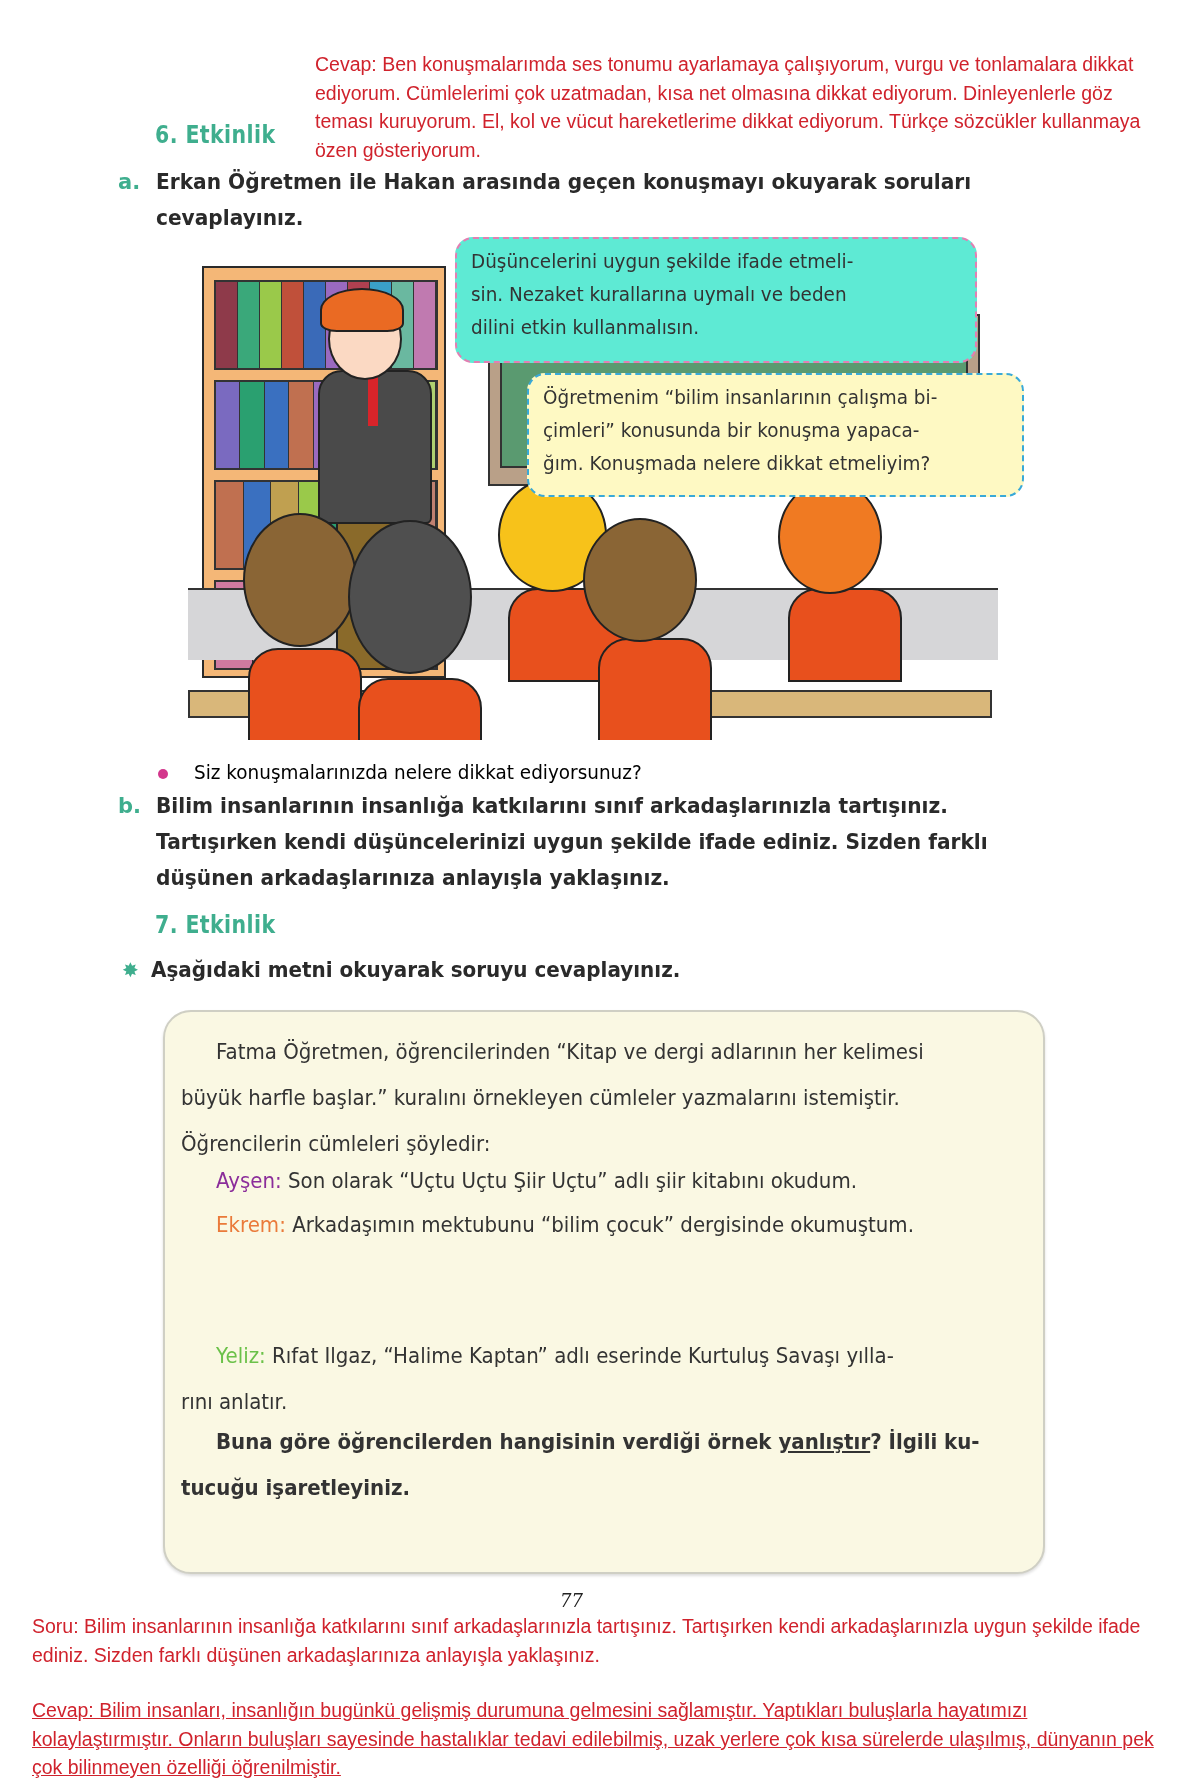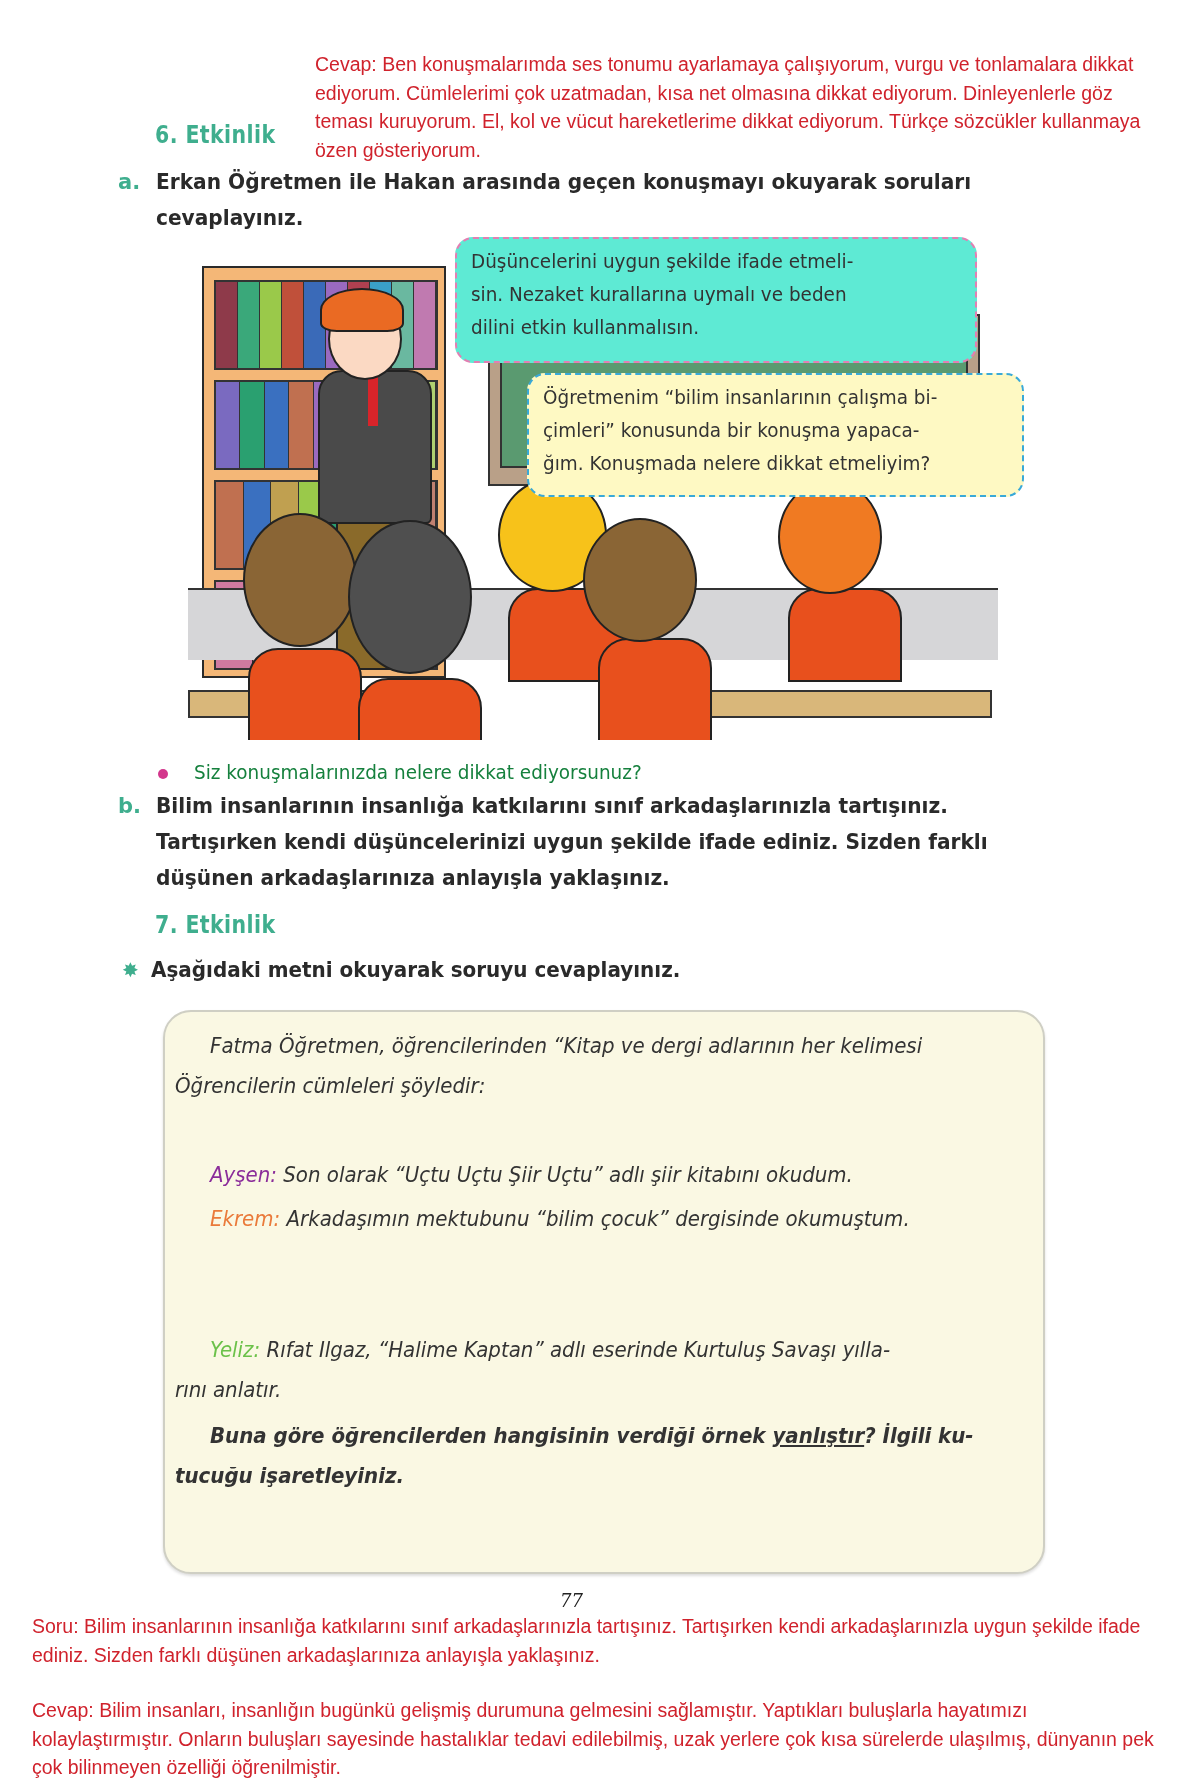--- a/index.html
+++ b/index.html
@@ -35,49 +35,49 @@
   .kid { position:absolute; border:2px solid #222; border-radius:50%; }
   .vest { position:absolute; background:#e8501d; border:2px solid #222; border-radius:30px 30px 0 0; }
 
   
   .bubble { position:absolute; border-radius:18px; padding:6px 14px; font-family:"DejaVu Sans", sans-serif; font-size:20px; line-height:33px; color:#333; z-index:3; }
   #bubble-teacher { left:455px; top:237px; width:490px; height:110px; background:#5eead4; border:2px dashed #e27fb2; }
   #bubble-student { left:527px; top:373px; width:465px; height:108px; background:#fef9c3; border:2px dashed #39a9d8; }
   .bubble .line { display:block; transform:scaleX(0.92); transform-origin:left center; white-space:nowrap; }
 
   
-  #bullet-q { position:absolute; left:158px; top:760px; font-family:"DejaVu Sans", sans-serif; font-size:20px; color:#15803d; }
+  #bullet-q { position:absolute; left:158px; top:760px; font-family:"DejaVu Sans", sans-serif; font-size:20px; color:#000000; }
   #bullet-q .dot { display:inline-block; width:10px; height:10px; background:#d3368c; border-radius:50%; margin-right:26px; vertical-align:middle; }
   #bullet-q .txt { display:inline-block; transform:scaleX(0.92); transform-origin:left center; }
 
   #instr7 { position:absolute; left:122px; top:958px; font-family:"DejaVu Sans", sans-serif; font-weight:bold; font-size:21px; color:#2a2a2a; }
   #instr7 .star { color:#3fae8e; font-size:20px; margin-right:12px; }
   #instr7 .txt { display:inline-block; transform:scaleX(0.95); transform-origin:left center; }
 
   
   #story-box { position:absolute; left:163px; top:1010px; width:878px; height:560px; background:#faf8e3; border:2px solid #cfcfc4; border-radius:28px 28px 28px 28px; box-shadow:0 2px 3px #ddd; }
   .story { position:absolute; left:0; width:880px; font-family:"DejaVu Sans", sans-serif; font-size:22px; line-height:40px; color:#333; }
-  .story p { margin:0;font-style:italic; }
+  .story p { margin:6px; }
   .story .ind { padding-left:35px; }
   .story .line { display:block; white-space:nowrap; transform:scaleX(0.9); transform-origin:left center; }
   .name-aysen { color:#8b2d9a; }
   .name-ekrem { color:#ea7a3a; }
   .name-cevdet { color:#2e8fd7; }
   .name-yeliz { color:#6bc149; }
   .bold { font-weight:bold; }
   .uline { text-decoration:underline; }
 
   #options { position:absolute; left:40px; top:500px; width:820px; height:44px; }
   .opt { position:absolute; top:0; height:44px; display:flex; align-items:center; }
   .box { width:36px; height:38px; border:2.5px solid #e070b0; border-top-width:2px; box-sizing:border-box; margin-right:14px; display:flex; justify-content:center; align-items:flex-start; color:#d0222c; font-family:"Liberation Sans", sans-serif; font-size:17px; line-height:20px; }
   .opt .lbl { font-family:"DejaVu Sans", sans-serif; font-size:22px; color:#333; transform:scaleX(0.9); transform-origin:left center; }
 
   #page-num { position:absolute; left:560px; top:1590px; font-family:"DejaVu Serif", serif; font-size:18px; color:#222; font-style:italic; }
   #bottom-q { left:32px; top:1612px; width:1140px; }
-  #bottom-a { left:32px; top:1696px; width:1140px; }
+  #bottom-a { left:32px; top:1696px; width:1140px;text-decoration:underline; }
 </style>
 </head>
 <body>
 
 <div id="top-answer" class="red-note">Cevap: Ben konuşmalarımda ses tonumu ayarlamaya çalışıyorum, vurgu ve tonlamalara dikkat ediyorum. Cümlelerimi çok uzatmadan, kısa net olmasına dikkat ediyorum. Dinleyenlerle göz teması kuruyorum. El, kol ve vücut hareketlerime dikkat ediyorum. Türkçe sözcükler kullanmaya özen gösteriyorum.</div>
 
 <div id="etk6" class="etk-title">6. Etkinlik</div>
 
 <div id="qa" class="q-row">
   <span class="letter">a.</span>
@@ -177,20 +177,23 @@
 <div id="instr7">
   <span class="star">✸</span><span class="txt">Aşağıdaki metni okuyarak soruyu cevaplayınız.</span>
 </div>
 
 <div id="story-box">
   <div class="story" style="top:14px;left:10px">
     <p class="ind">
         <span class="line">Fatma Öğretmen, öğrencilerinden “Kitap ve dergi adlarının her kelimesi</span>
       </p>
     <p>
+        <span class="line">büyük harfle başlar.” kuralını örnekleyen cümleler yazmalarını istemiştir.</span>
+      </p>
+    <p>
         <span class="line">Öğrencilerin cümleleri şöyledir:</span>
       </p>
   </div>
 
   <div class="story" style="top:143px;left:10px">
     <p class="ind">
         <span class="line"><span class="name-aysen">Ayşen:</span> <span>Son olarak “Uçtu Uçtu Şiir Uçtu” adlı şiir kitabını okudum.</span></span>
       </p>
   </div>
   <div class="story" style="top:187px;left:10px">

